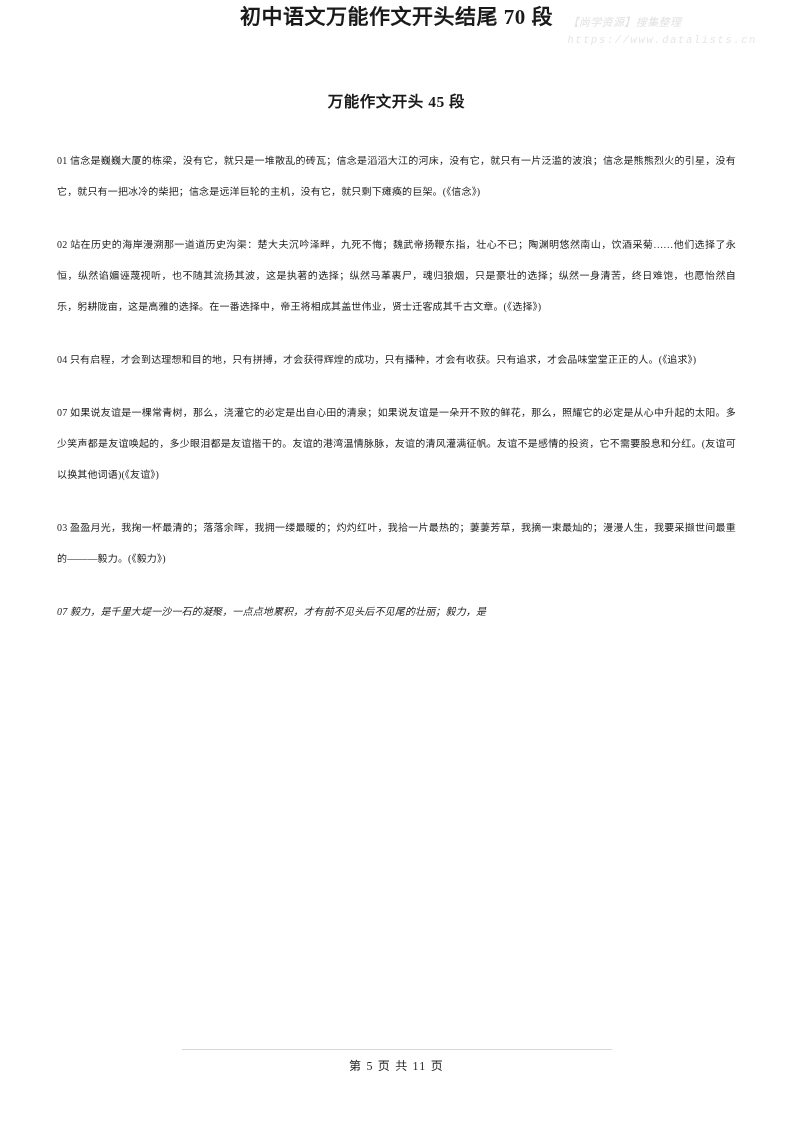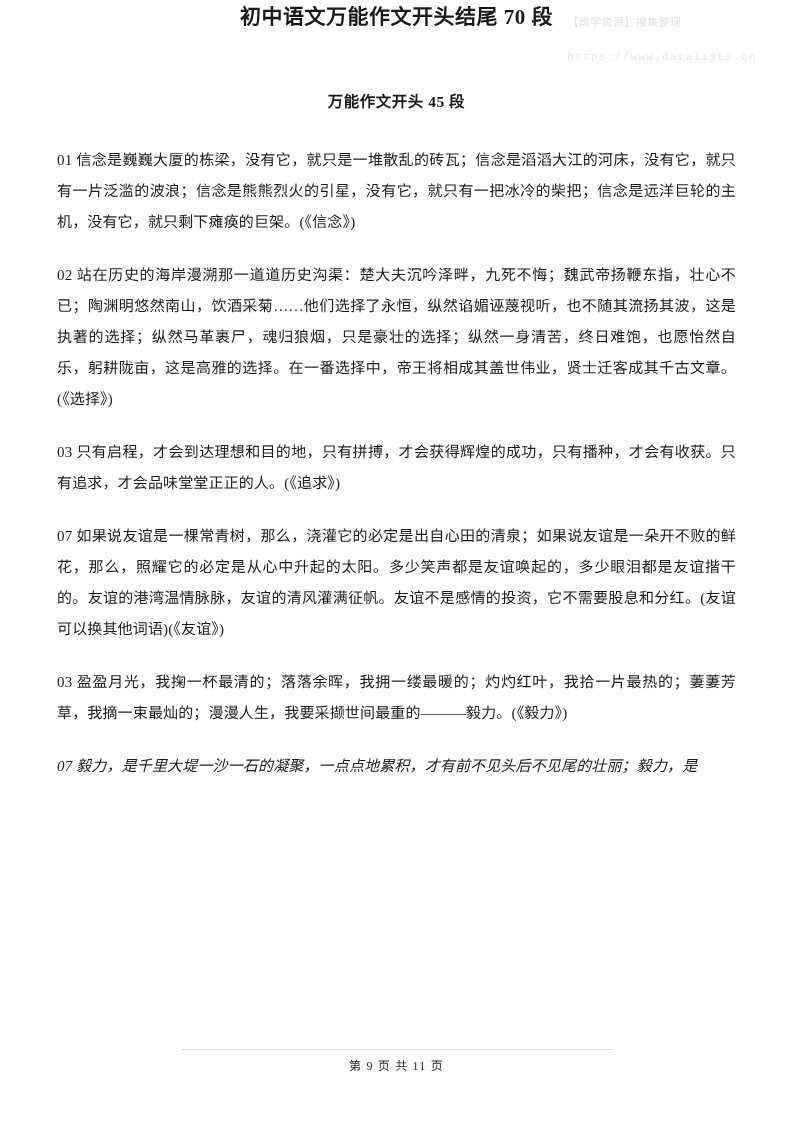--- a/index.html
+++ b/index.html
@@ -19,37 +19,38 @@
 
   
   .watermark {
     position: absolute;
     top: 14px;
     right: 36px;
     text-align: left;
     line-height: 1.5;
     user-select: none;
     pointer-events: none;
+    font-style: italic;
   }
   .watermark .wm-line1 {
     font-family: "Liberation Sans", "DejaVu Sans", sans-serif;
     font-size: 11px;
     color: #e2e2e2;
     letter-spacing: 0.4px;
     white-space: nowrap;
     display: block;
   }
   .watermark .wm-line2 {
     font-family: "Liberation Mono", "DejaVu Sans Mono", monospace;
     font-size: 10.5px;
     color: #e6e6e6;
     letter-spacing: 1.6px;
     white-space: nowrap;
     display: block;
-    margin-top: 19px;
+    margin-top: 2px;
     text-align: right;
   }
 
   
   .page {
     position: absolute;
     top: 0;
     left: 0;
     width: 793px;
     height: 1122px;
@@ -75,21 +76,21 @@
     letter-spacing: 0.5px;
     font-family: "Liberation Serif", "DejaVu Serif", serif;
   }
 
   .body-copy {
     margin-top: 34px;
   }
 
   .para {
     margin: 8px 0 22px 0;
-    font-size: 15px;
+    font-size: 10px;
     line-height: 31px;
     text-align: justify;
     text-justify: inter-ideograph;
     color: #1c1c1c;
     letter-spacing: 0.15px;
   }
   .para:last-child {
     margin-bottom: 0;
     font-style: italic;
   }
@@ -124,24 +125,24 @@
 
 <div class="page">
 
   <h1 class="doc-title">初中语文万能作文开头结尾 70 段</h1>
 
   <h2 class="doc-subtitle">万能作文开头 45 段</h2>
 
   <div class="body-copy">
     <p class="para">01 信念是巍巍大厦的栋梁，没有它，就只是一堆散乱的砖瓦；信念是滔滔大江的河床，没有它，就只有一片泛滥的波浪；信念是熊熊烈火的引星，没有它，就只有一把冰冷的柴把；信念是远洋巨轮的主机，没有它，就只剩下瘫痪的巨架。(《信念》)</p>
     <p class="para">02 站在历史的海岸漫溯那一道道历史沟渠：楚大夫沉吟泽畔，九死不悔；魏武帝扬鞭东指，壮心不已；陶渊明悠然南山，饮酒采菊……他们选择了永恒，纵然谄媚诬蔑视听，也不随其流扬其波，这是执著的选择；纵然马革裹尸，魂归狼烟，只是豪壮的选择；纵然一身清苦，终日难饱，也愿怡然自乐，躬耕陇亩，这是高雅的选择。在一番选择中，帝王将相成其盖世伟业，贤士迁客成其千古文章。(《选择》)</p>
-    <p class="para">03 只有启程，才会到达理想和目的地，只有拼搏，才会获得辉煌的成功，只有播种，才会有收获。只有追求，才会品味堂堂正正的人。(《追求》)</p>
+    <p class="para">04 只有启程，才会到达理想和目的地，只有拼搏，才会获得辉煌的成功，只有播种，才会有收获。只有追求，才会品味堂堂正正的人。(《追求》)</p>
     <p class="para">07 如果说友谊是一棵常青树，那么，浇灌它的必定是出自心田的清泉；如果说友谊是一朵开不败的鲜花，那么，照耀它的必定是从心中升起的太阳。多少笑声都是友谊唤起的，多少眼泪都是友谊揩干的。友谊的港湾温情脉脉，友谊的清风灌满征帆。友谊不是感情的投资，它不需要股息和分红。(友谊可以换其他词语)(《友谊》)</p>
     <p class="para">03 盈盈月光，我掬一杯最清的；落落余晖，我拥一缕最暖的；灼灼红叶，我拾一片最热的；萋萋芳草，我摘一束最灿的；漫漫人生，我要采撷世间最重的———毅力。(《毅力》)</p>
     <p class="para">07 毅力，是千里大堤一沙一石的凝聚，一点点地累积，才有前不见头后不见尾的壮丽；毅力，是</p>
   </div>
 
 </div>
 
 <div class="footer">
   <span class="rule"></span>
-  <span>第 9 页 共 11 页</span>
+  <span>第 5 页 共 11 页</span>
 </div>
 
 </body></html>

